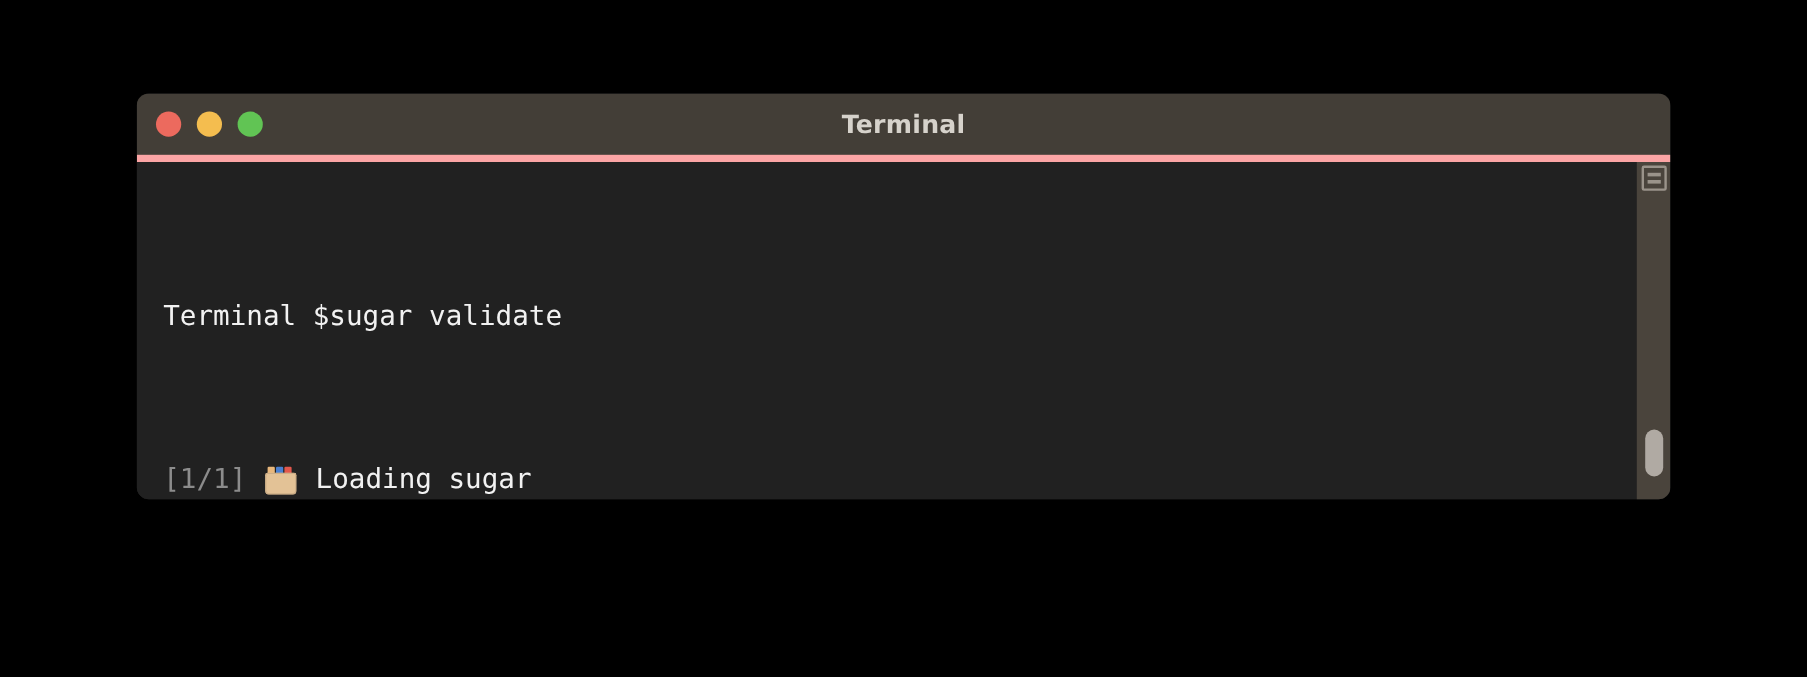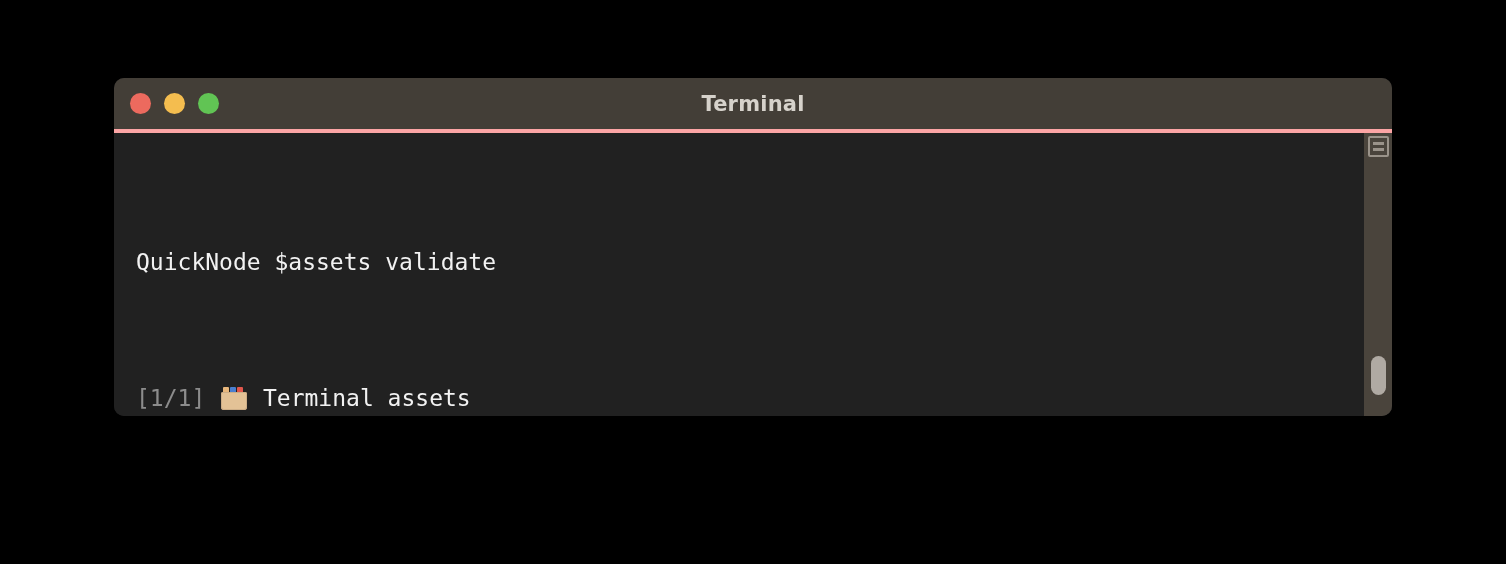--- a/index.html
+++ b/index.html
@@ -23,21 +23,21 @@
     border-radius: 10px;
     overflow: hidden;
     background: #1f1f1f;
     box-shadow: 0 0 0 1px #000;
   }
 
   .titlebar {
     position: relative;
     height: 51px;
     background: #433e37;
-    border-bottom: 4px solid #fca5a5;
+    border-bottom: 6px solid #fca5a5;
     display: flex;
     align-items: center;
   }
 
   .traffic-lights {
     position: absolute;
     left: 16px;
     top: 0;
     height: 51px;
     display: flex;
@@ -174,34 +174,34 @@
       <span class="light green"></span>
     </div>
     <div class="window-title">Terminal</div>
   </div>
 
   <div class="terminal-body">
 
     <div class="console">
 
       <div class="line">
-        <span>QuickNode $assets validate</span>
+        <span>Terminal $sugar validate</span>
       </div>
 
       <div class="line">
         <span class="dim">[1/1]</span>
         <span> </span>
         <span class="emoji-cardbox">
           <span class="divider d1"></span>
           <span class="divider d2"></span>
           <span class="divider d3"></span>
           <span class="box"></span>
         </span>
         <span> </span>
-        <span>Terminal assets</span>
+        <span>Loading sugar</span>
       </div>
 
       
 
       
 
       
 
       
 

